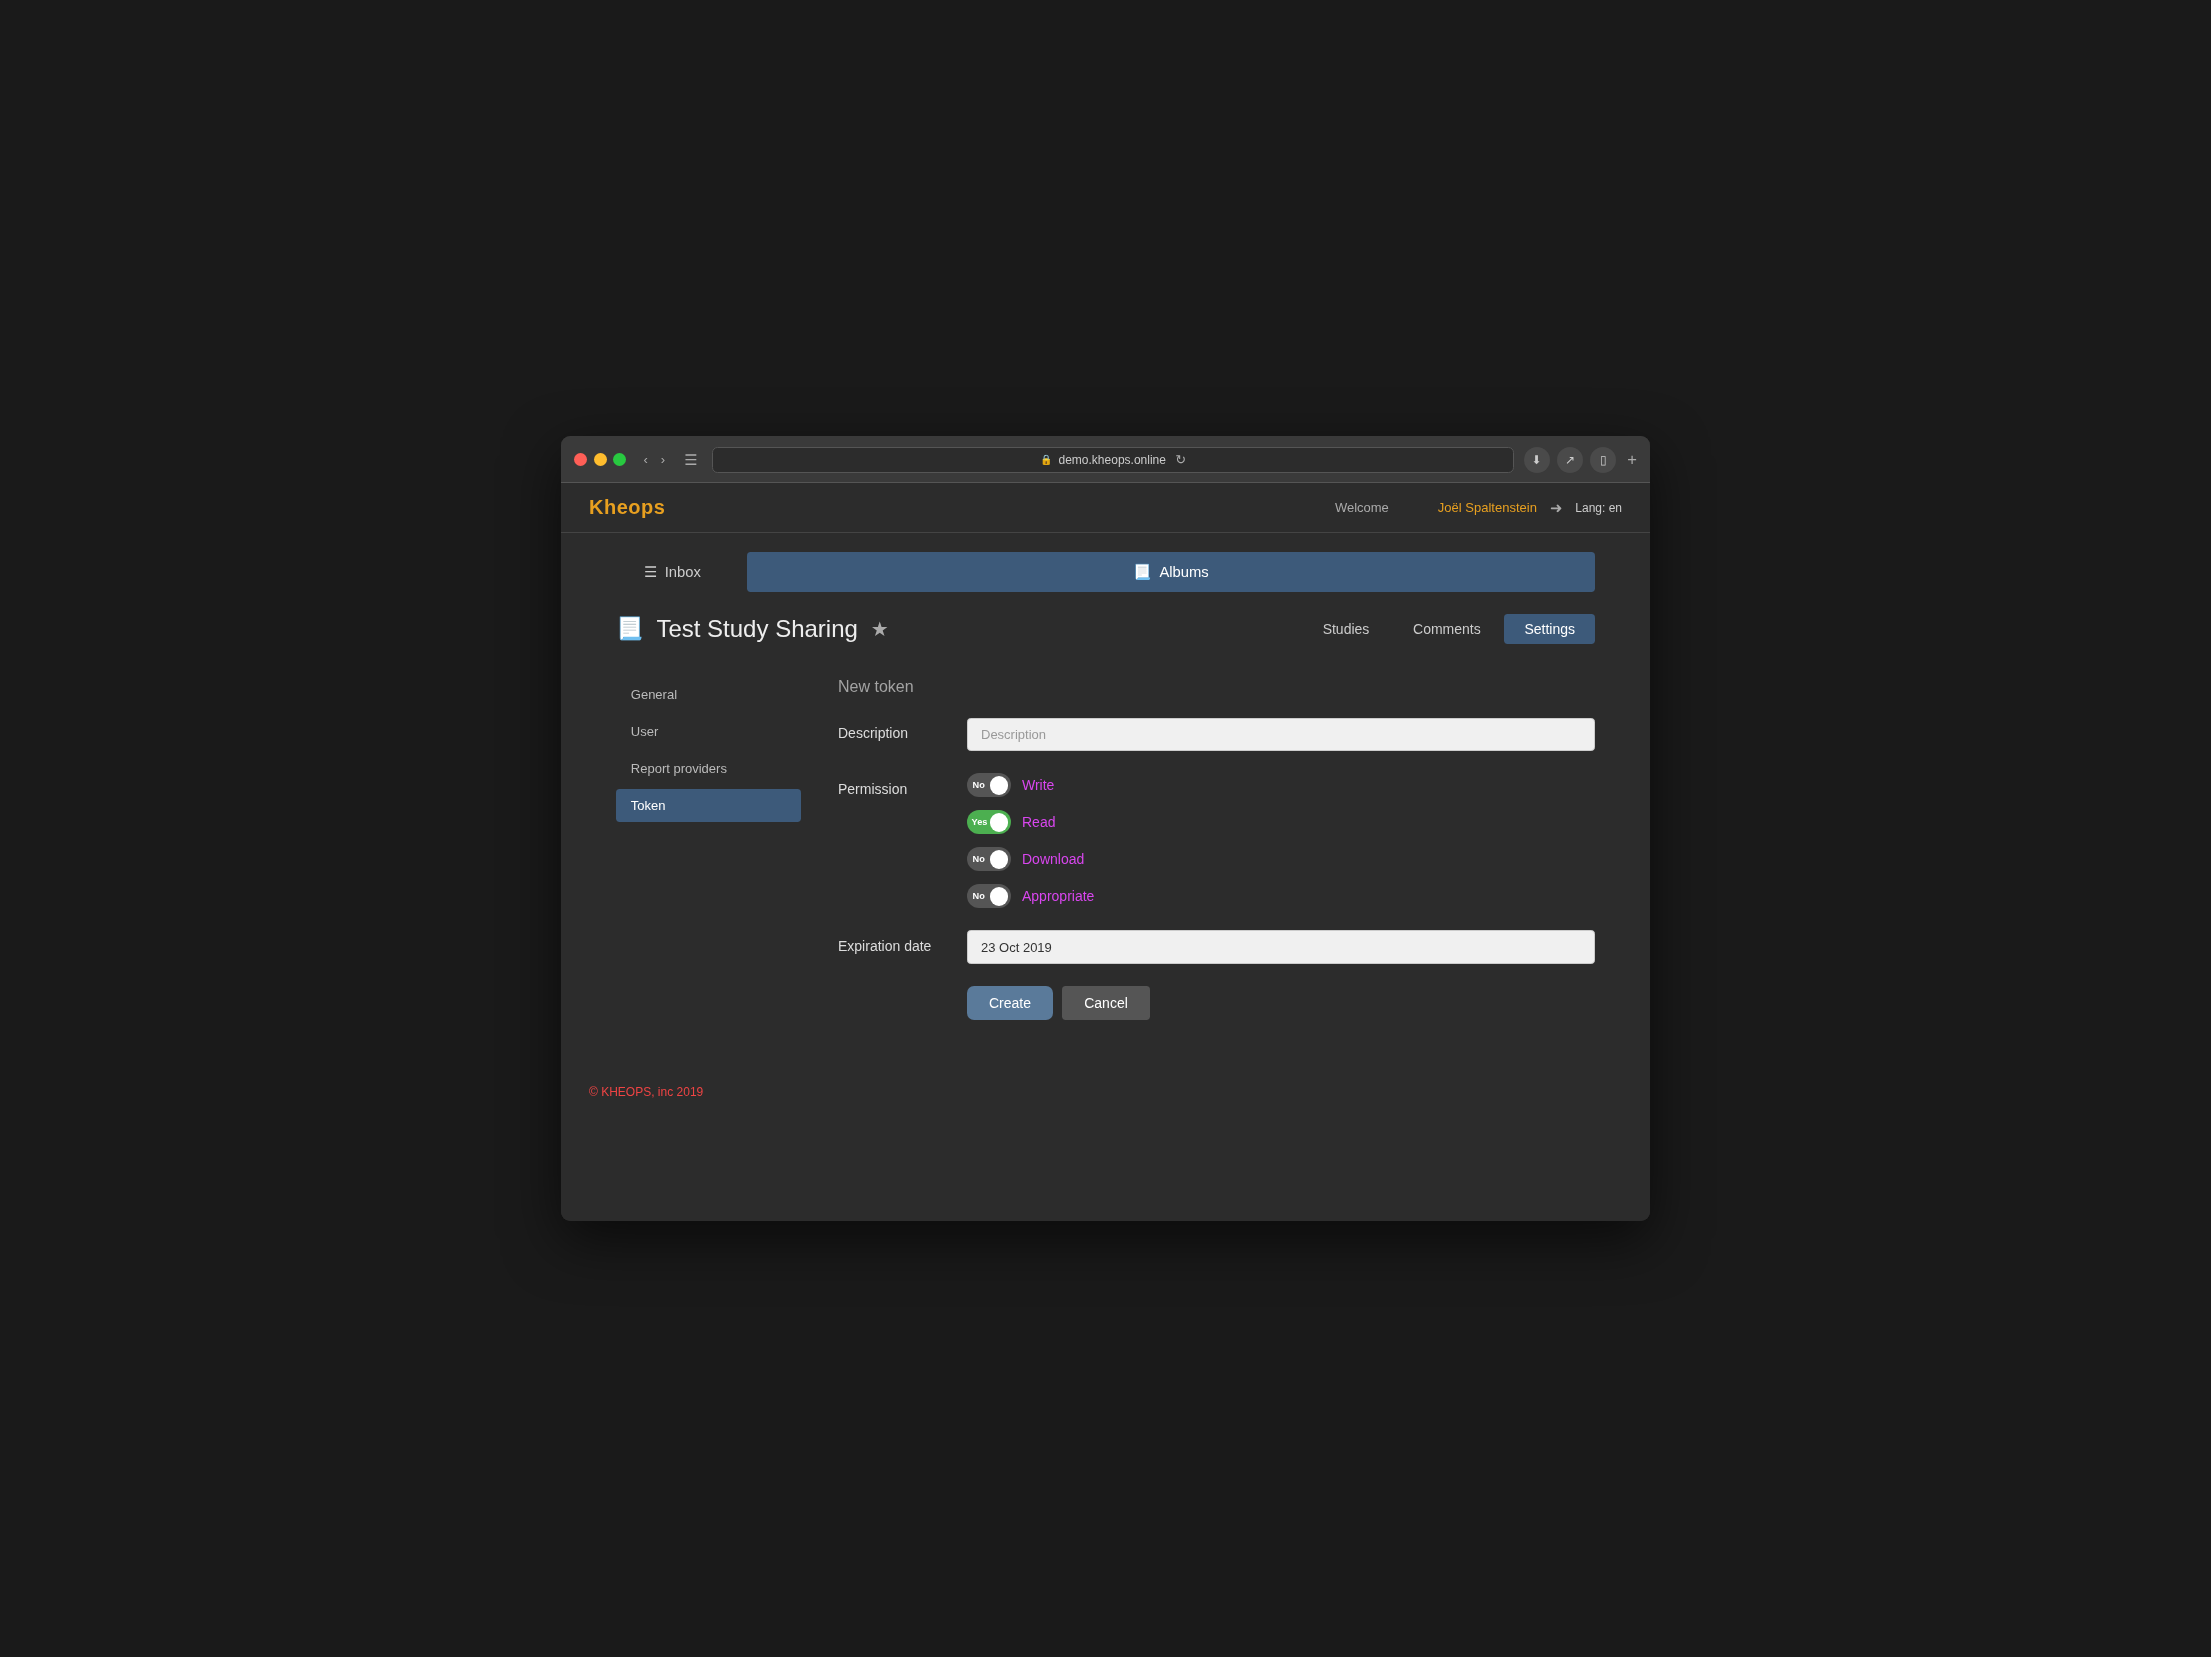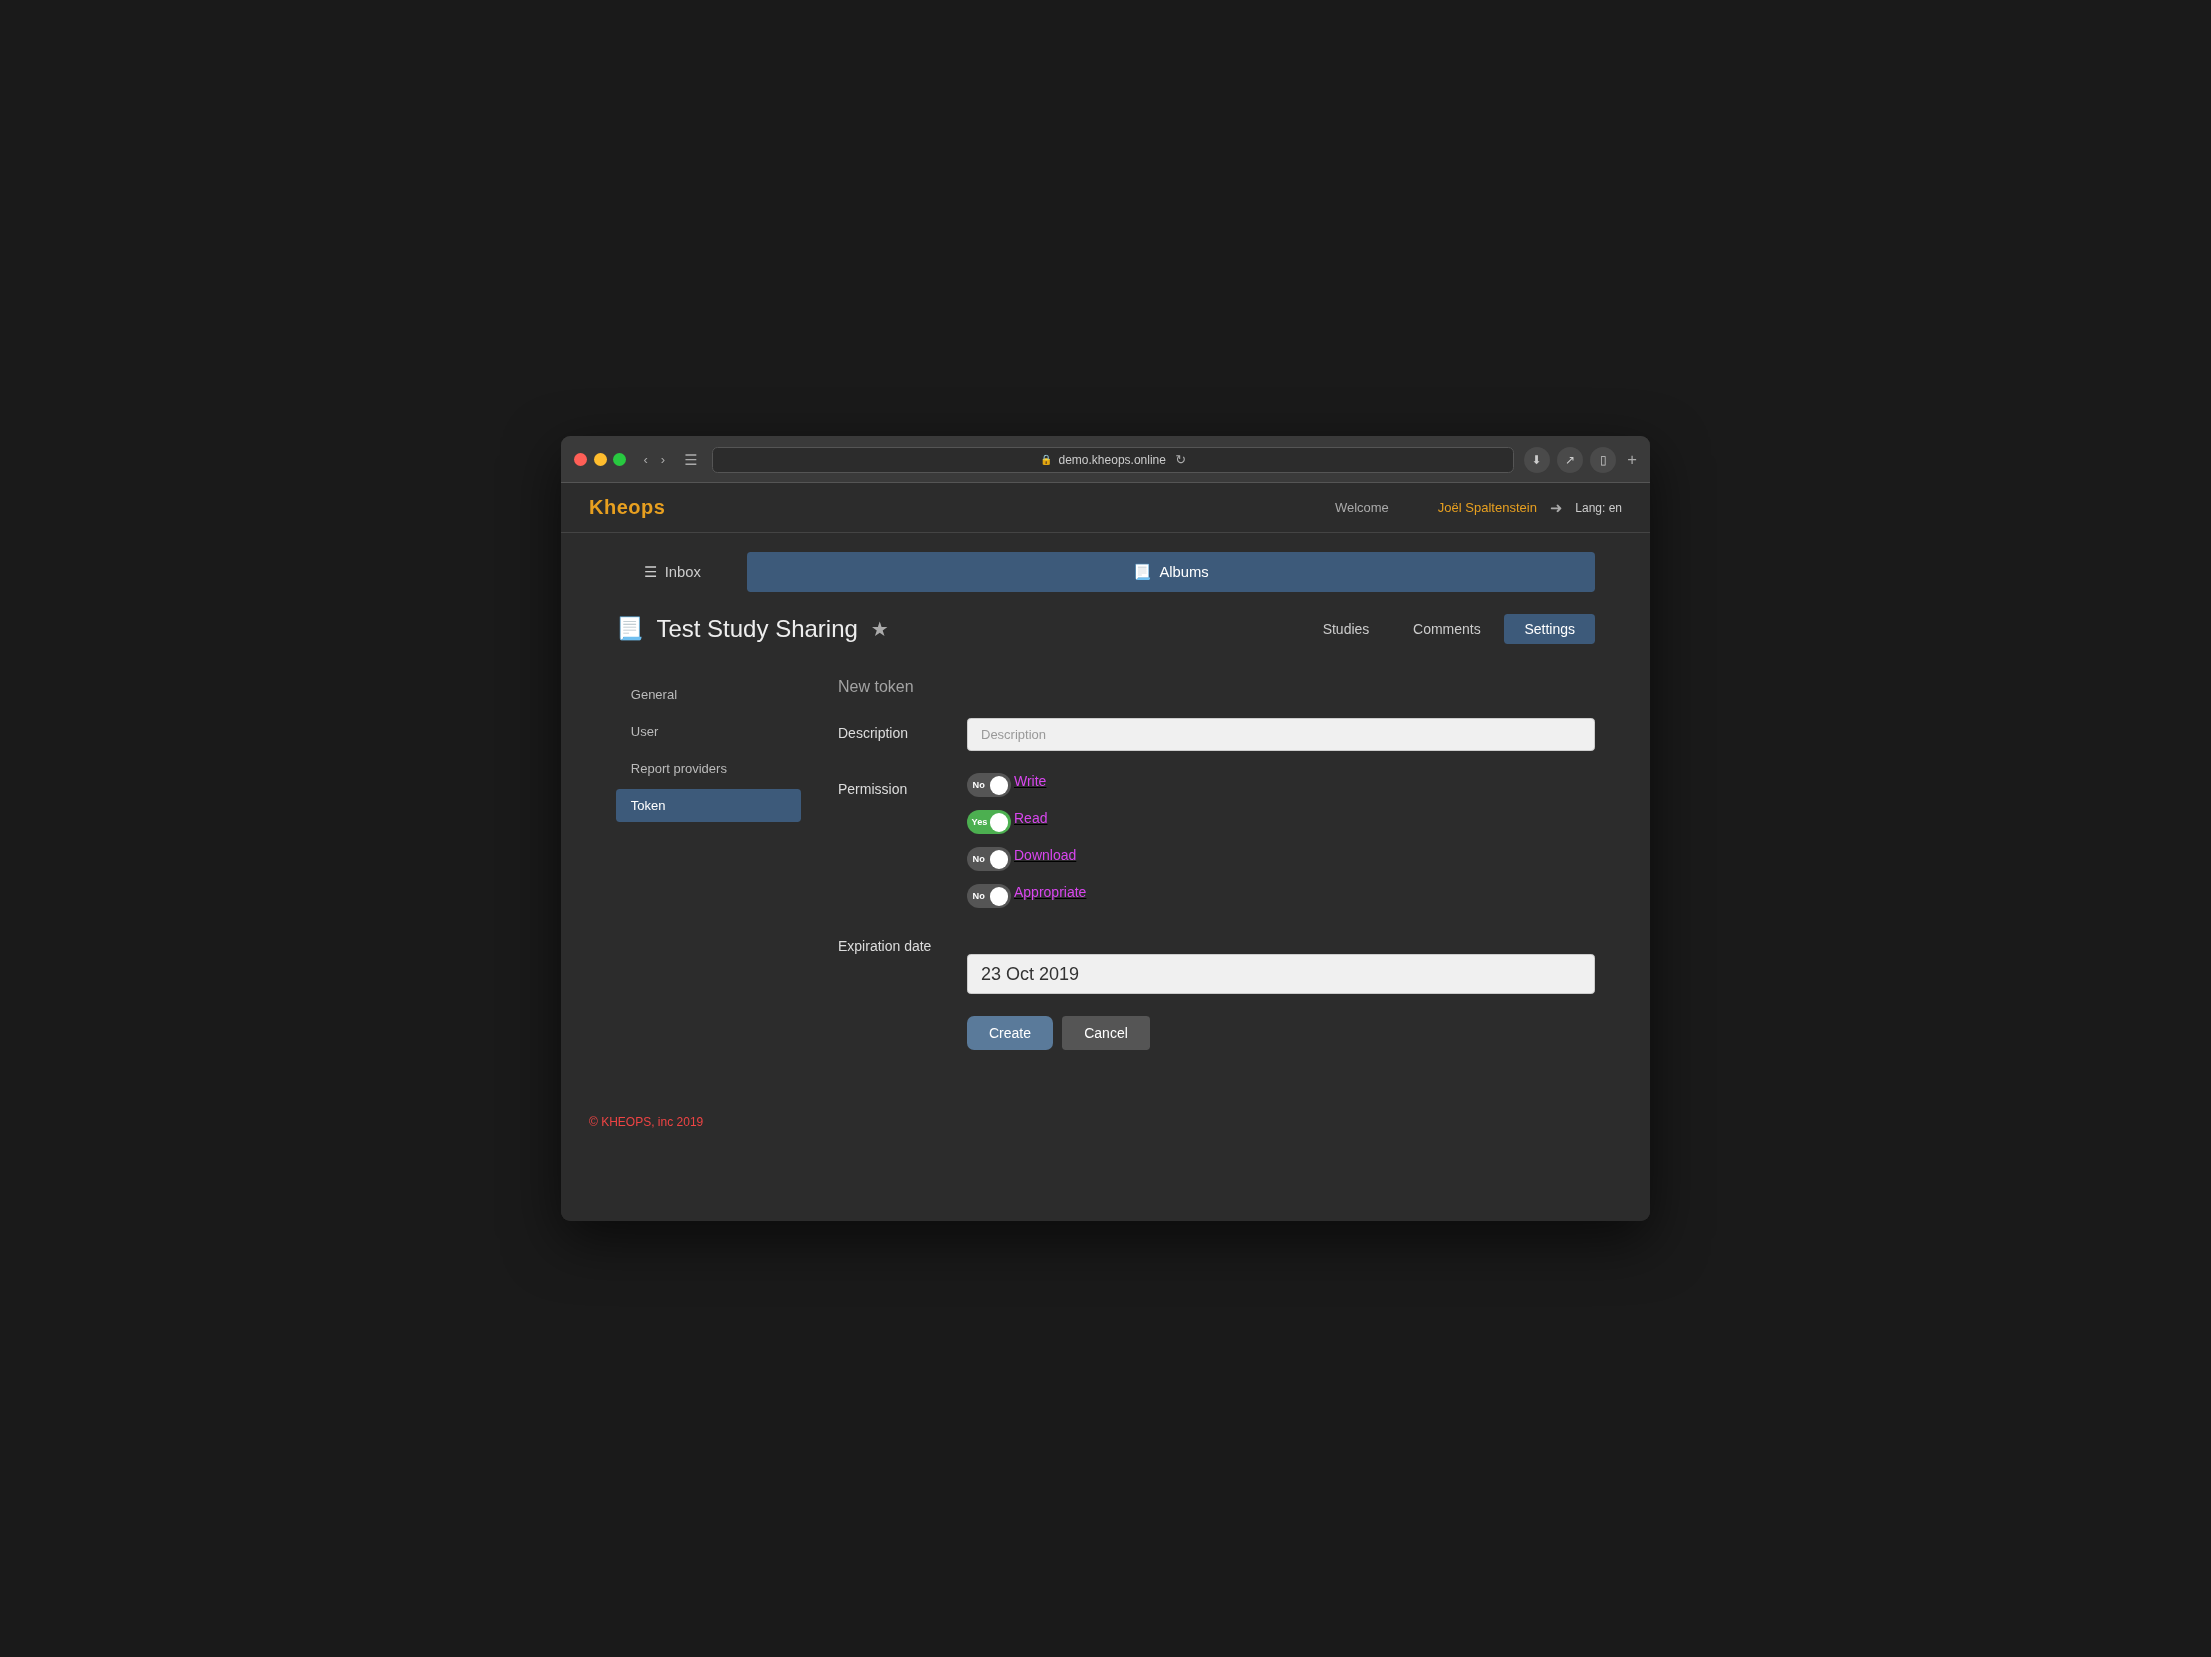--- a/index.html
+++ b/index.html
@@ -281,23 +281,22 @@
       color: #999;
     }
     
     .permission-group {
       display: flex;
       flex-direction: column;
       gap: 13px;
     }
     .permission-row {
       display: flex;
-      align-items: flex-start;
-      gap: 3px;
-      text-decoration: underline;
+      align-items: center;
+      gap: 11px;
     }
     .toggle-knob {
       width: 18.5px;
       height: 18.5px;
       border-radius: 50%;
       background: #fff;
     }
     .toggle-off-display {
       display: flex;
       align-items: center;
@@ -345,24 +344,23 @@
       color: #d946ef;
       font-size: 14px;
     }
     
     .date-input {
       flex: 1;
       background: #f0f0f0;
       border: 0.9px solid #ccc;
       border-radius: 3.7px;
       padding: 8.3px 13px;
-      font-size: 18px;
+      font-size: 13px;
       color: #333;
       outline: none;
-      margin-top: 24px;
     }
     
     .btn-row {
       display: flex;
       gap: 9.2px;
       margin-left: 129px;
     }
     .btn-create {
       background: #5a7a9a;
       color: #fff;

